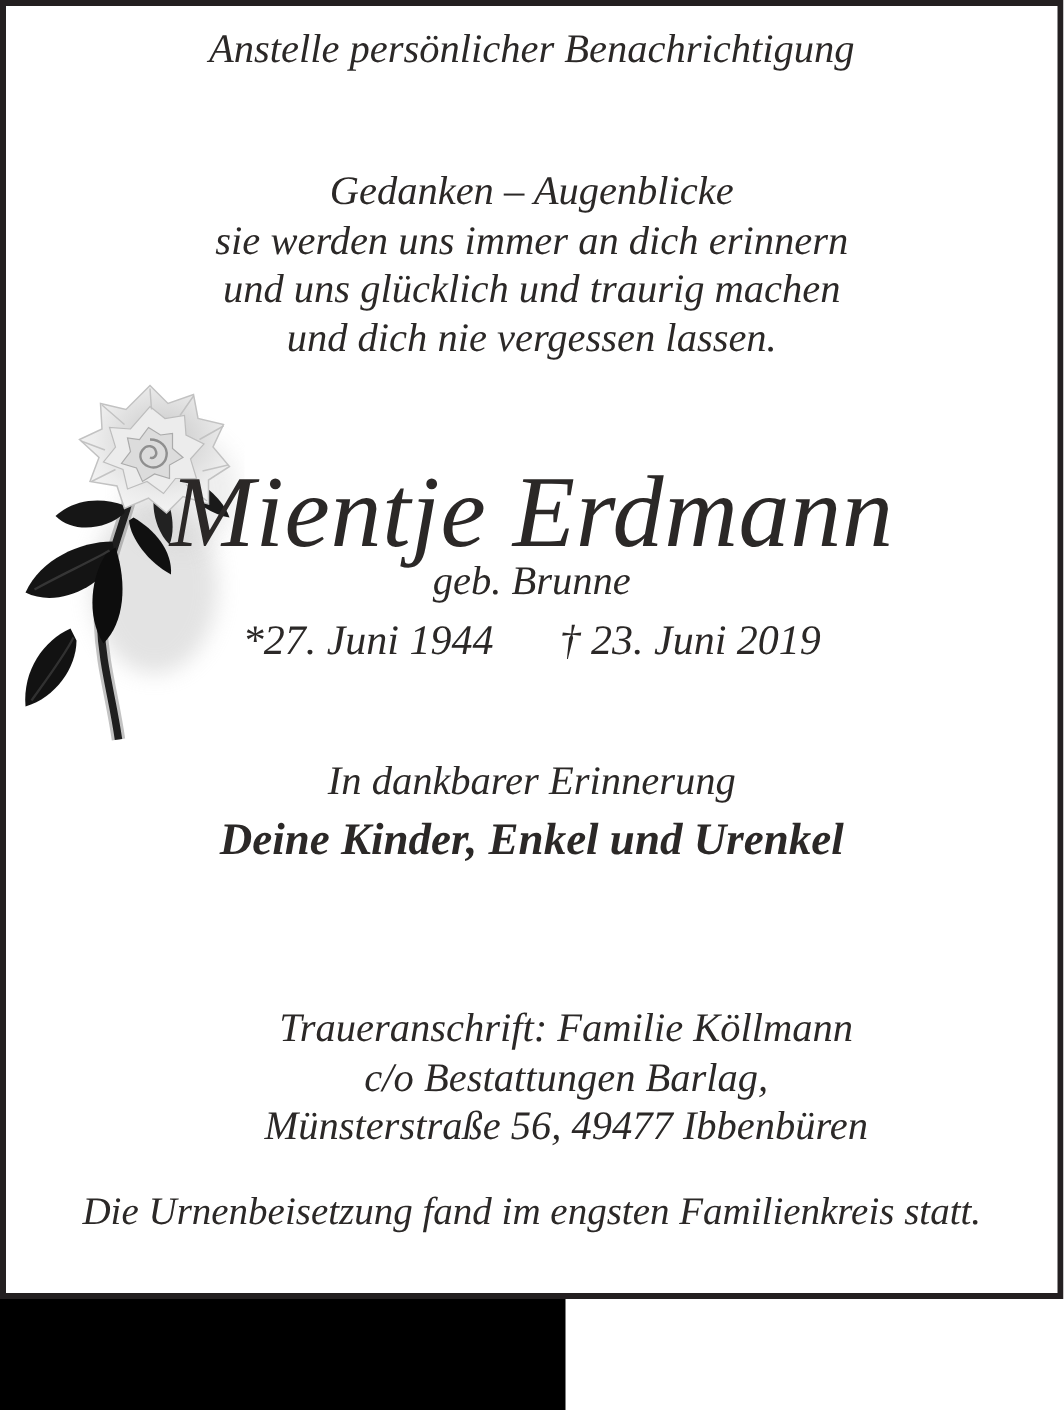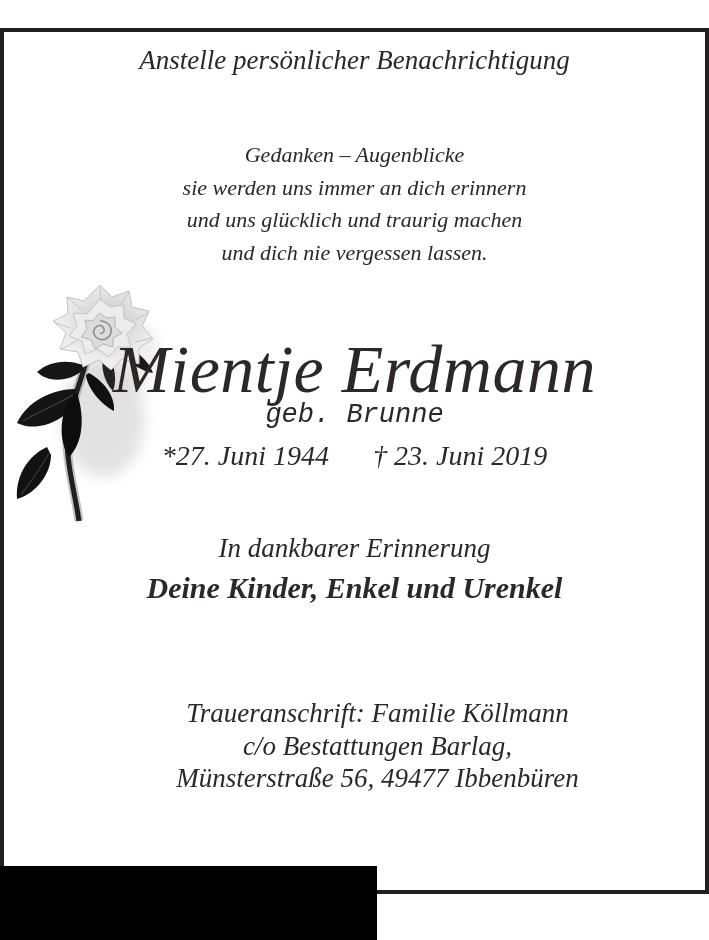--- a/index.html
+++ b/index.html
@@ -11,31 +11,30 @@
     font-style: italic;
     color: #2b2827;
     overflow: hidden;
   }
   .card {
     position: absolute; left: 0; top: 0;
     width: 709px; height: 866px;
     box-sizing: border-box;
     border: 4px solid #231f20;
     background: #ffffff;
-    margin-top: 28px;
   }
   .card .txt {
     position: absolute; left: 0; width: 100%;
     text-align: center;
     white-space: nowrap;
   }
   .intro   { top: 12px;  font-size: 27px; line-height: 33px; }
-  .poem    { top: 107px; font-size: 22px; line-height: 32.5px; }
+  .poem    { top: 107px; font-size: 27px; line-height: 32.5px; }
   .name    { top: 303px; font-size: 68px; line-height: 68px; font-weight: normal; letter-spacing: 0.5px; }
-  .maiden  { top: 367px; font-size: 27px; line-height: 33px; font-family: Liberation Mono, monospace; }
+  .maiden  { top: 367px; font-size: 27px; line-height: 33px; }
   .dates   { top: 407px; font-size: 28px; line-height: 34px;
              display: flex; justify-content: center; gap: 44px; }
   .remember{ top: 500px; font-size: 27px; line-height: 33px; }
   .mourners{ top: 538px; font-size: 30px; line-height: 36px; font-weight: bold; }
   .address { top: 665px; font-size: 27px; line-height: 32.5px; padding-left: 23px; }
   .closing { top: 788px; font-size: 26px; line-height: 32px; }
   .rose {
     position: absolute; left: -1px; top: 239px;
     width: 160px; height: 252px;
   }
@@ -110,15 +109,16 @@
 
   <div class="txt remember">In dankbarer Erinnerung</div>
   <div class="txt mourners">Deine Kinder, Enkel und Urenkel</div>
 
   <div class="txt address">
     <div>Traueranschrift: Familie Köllmann</div>
     <div>c/o Bestattungen Barlag,</div>
     <div>Münsterstraße 56, 49477 Ibbenbüren</div>
   </div>
 
+  <div class="txt closing">Die Urnenbeisetzung fand im engsten Familienkreis statt.</div>
 </div>
 
 <div class="black-block"></div>
 
 </body></html>

